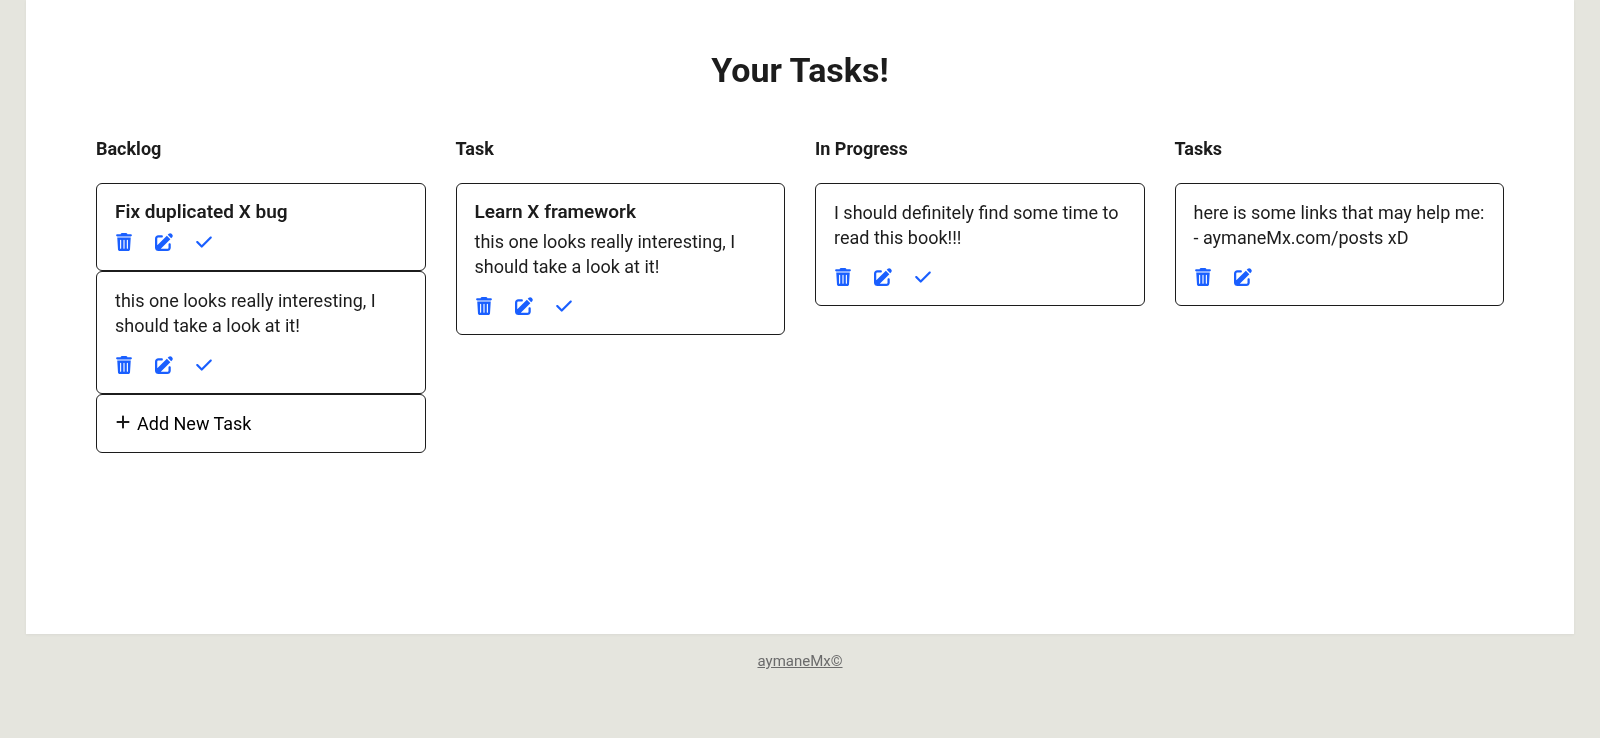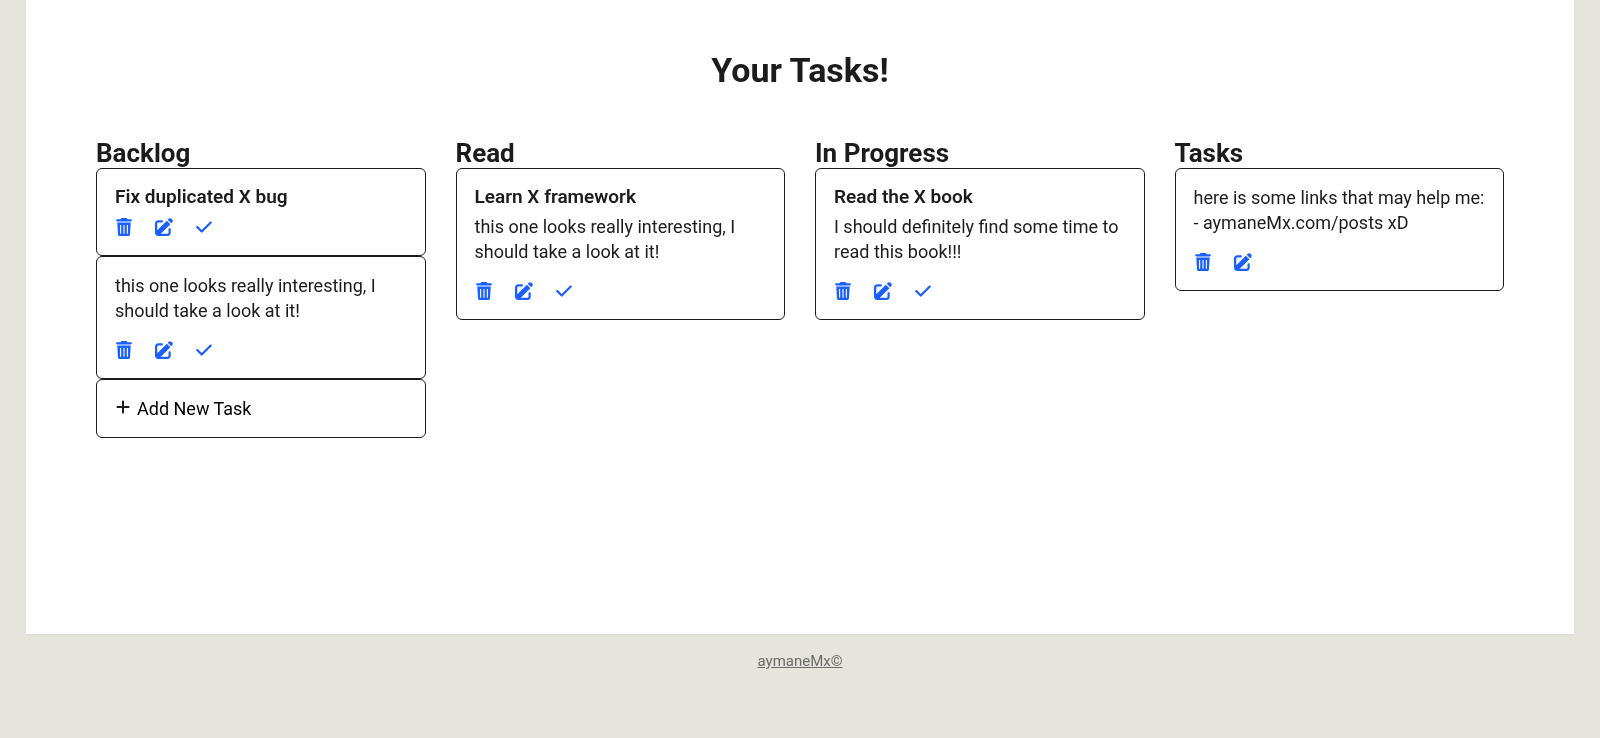--- a/index.html
+++ b/index.html
@@ -25,24 +25,24 @@
       font-weight: 700;
       color: #1c1c1c;
       margin-bottom: 48px;
     }
     .board {
       display: grid;
       grid-template-columns: repeat(4, 1fr);
       gap: 30px;
     }
     .column-title {
-      font-size: 26px;
+      font-size: 18px;
       font-weight: 700;
       color: #1c1c1c;
-      margin-bottom: 0;
+      margin-bottom: 24px;
     }
     .card {
       border: 1px solid #1c1c1c;
       border-radius: 6px;
       padding: 16px 18px;
       background: #fff;
     }
     .card-title {
       font-size: 19px;
       font-weight: 600;
@@ -176,21 +176,21 @@
         <span>
           <svg viewBox="0 0 448 512">
               <path d="M256 80c0-17.7-14.3-32-32-32s-32 14.3-32 32v144H48c-17.7 0-32 14.3-32 32s14.3 32 32 32h144v144c0 17.7 14.3 32 32 32s32-14.3 32-32V288h144c17.7 0 32-14.3 32-32s-14.3-32-32-32H256V80z"></path>
             </svg>
         </span>
         <span>Add New Task</span>
       </div>
     </div>
 
     <div class="column">
-      <h2 class="column-title">Read</h2>
+      <h2 class="column-title">Task</h2>
 
       <div class="card">
         <div class="card-title">Learn X framework</div>
         <div class="card-desc">this one looks really interesting, I should take a look at it!</div>
         <div class="card-actions">
           <button class="icon-btn">
             <span>
               <svg viewBox="0 0 448 512">
                   <path d="M135.2 17.7C140.6 6.8 151.7 0 163.8 0h120.4c12.1 0 23.2 6.8 28.6 17.7L320 32h96c17.7 0 32 14.3 32 32s-14.3 32-32 32H32C14.3 96 0 81.7 0 64s14.3-32 32-32h96l7.2-14.3zM32 128h384l-21.2 339c-1.6 25.3-22.6 45-47.9 45H101.1c-25.3 0-46.3-19.7-47.9-45L32 128zm80 80v224c0 8.8 7.2 16 16 16s16-7.2 16-16V208c0-8.8-7.2-16-16-16s-16 7.2-16 16zm96 0v224c0 8.8 7.2 16 16 16s16-7.2 16-16V208c0-8.8-7.2-16-16-16s-16 7.2-16 16zm96 0v224c0 8.8 7.2 16 16 16s16-7.2 16-16V208c0-8.8-7.2-16-16-16s-16 7.2-16 16z"></path>
                 </svg>
@@ -211,21 +211,20 @@
             </span>
           </button>
         </div>
       </div>
     </div>
 
     <div class="column">
       <h2 class="column-title">In Progress</h2>
 
       <div class="card">
-        <div class="card-title">Read the X book</div>
         <div class="card-desc">I should definitely find some time to read this book!!!</div>
         <div class="card-actions">
           <button class="icon-btn">
             <span>
               <svg viewBox="0 0 448 512">
                   <path d="M135.2 17.7C140.6 6.8 151.7 0 163.8 0h120.4c12.1 0 23.2 6.8 28.6 17.7L320 32h96c17.7 0 32 14.3 32 32s-14.3 32-32 32H32C14.3 96 0 81.7 0 64s14.3-32 32-32h96l7.2-14.3zM32 128h384l-21.2 339c-1.6 25.3-22.6 45-47.9 45H101.1c-25.3 0-46.3-19.7-47.9-45L32 128zm80 80v224c0 8.8 7.2 16 16 16s16-7.2 16-16V208c0-8.8-7.2-16-16-16s-16 7.2-16 16zm96 0v224c0 8.8 7.2 16 16 16s16-7.2 16-16V208c0-8.8-7.2-16-16-16s-16 7.2-16 16zm96 0v224c0 8.8 7.2 16 16 16s16-7.2 16-16V208c0-8.8-7.2-16-16-16s-16 7.2-16 16z"></path>
                 </svg>
             </span>
           </button>
           <button class="icon-btn">

